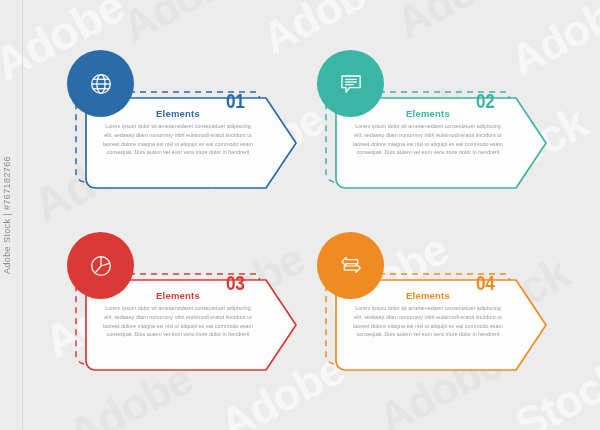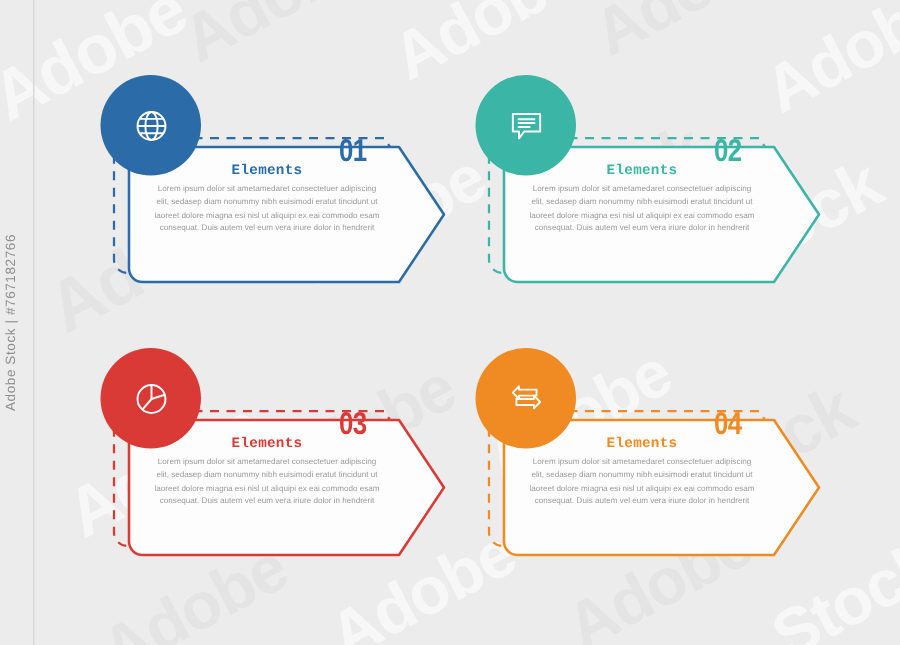--- a/index.html
+++ b/index.html
@@ -44,21 +44,21 @@
     position:absolute;border-radius:50%;
     display:flex;align-items:center;justify-content:center;
     z-index:4;
   }
   .circle svg{display:block;}
 
   .ptext{
     position:absolute;z-index:4;text-align:center;
   }
   .ptitle{
-    font-size:9.5px;font-weight:700;letter-spacing:.2px;margin:0 0 3px 0;font-family:Liberation Mono, monospace;
+    font-size:9.5px;font-weight:700;letter-spacing:.2px;margin:0 0 3px 0;
   }
   .pbody{
     font-size:5.4px;line-height:1.62;color:#9a9a9a;margin:0;
     font-family:"Liberation Sans",sans-serif;
   }
   .pnum{
     position:absolute;z-index:4;
     font-family:"Liberation Sans",sans-serif;
     font-size:21px;font-weight:700;letter-spacing:-.5px;
     transform:scaleX(.82);transform-origin:left center;

